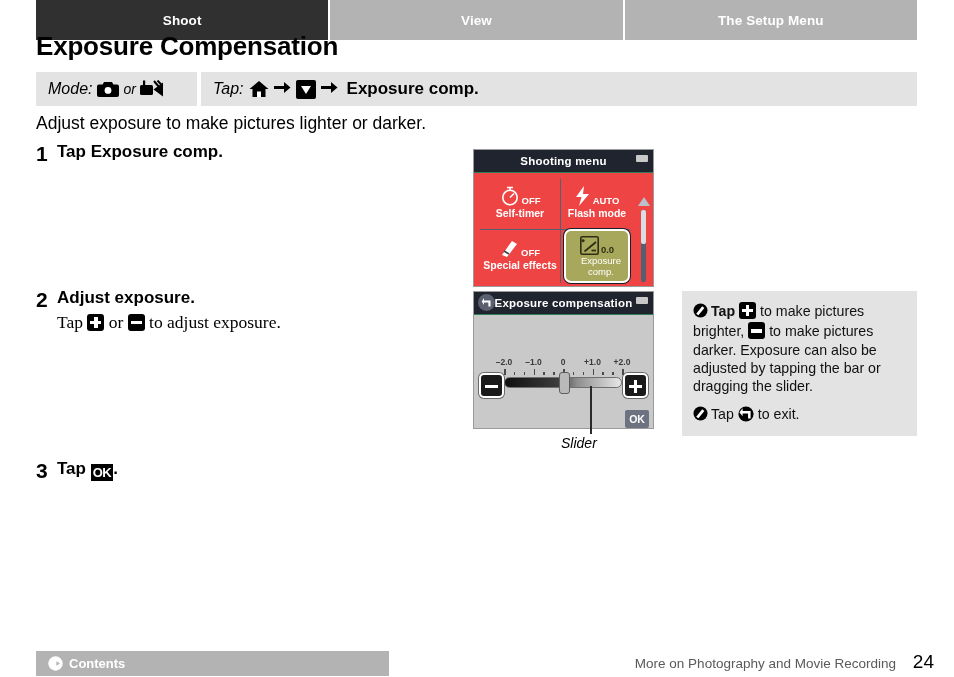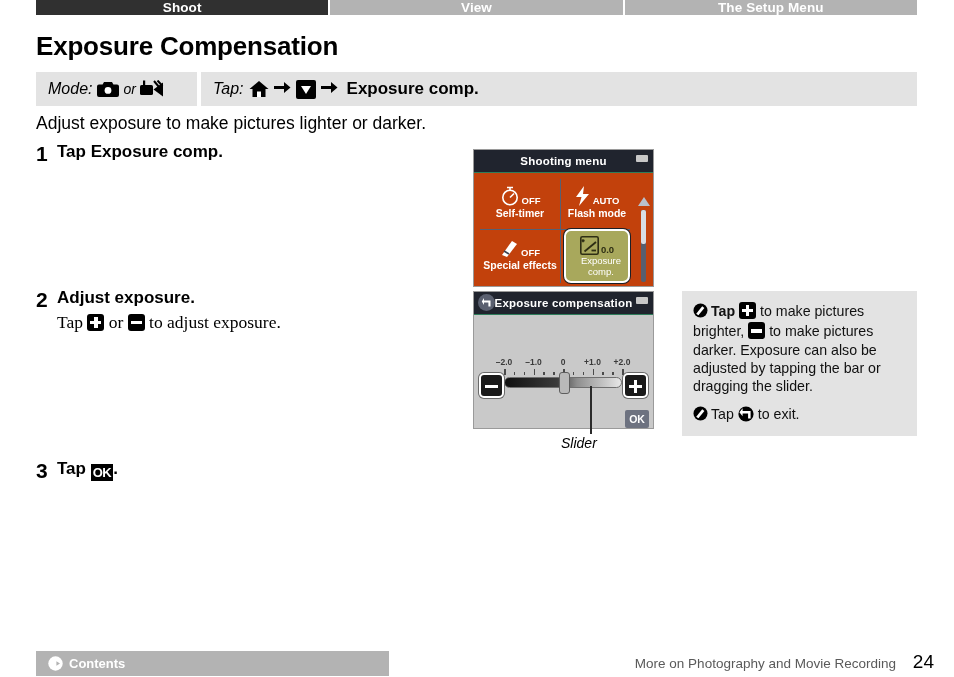--- a/index.html
+++ b/index.html
@@ -15,21 +15,21 @@
     overflow: hidden;
     position: relative;
   }
 
   
   .tabbar {
     position: absolute;
     left: 36px;
     top: 0px;
     width: 881px;
-    height: 15px;
+    height: 40px;
     display: flex;
   }
   .tab {
     flex: 1 1 0;
     background: #b3b3b3;
     color: #ffffff;
     font-size: 13.5px;
     font-weight: bold;
     letter-spacing: 0.1px;
     display: flex;
@@ -198,21 +198,21 @@
     border-radius: 50%;
     display: flex;
     align-items: center;
     justify-content: center;
   }
 
   
   .menu-grid {
     position: relative;
     height: 116px;
-    background: #c2410c;
+    background: #ef4444;
   }
   .menu-cell {
     position: absolute;
     display: flex;
     flex-direction: column;
     align-items: center;
     justify-content: center;
   }
   .menu-cell .mlabel {
     color: #ffffff;

